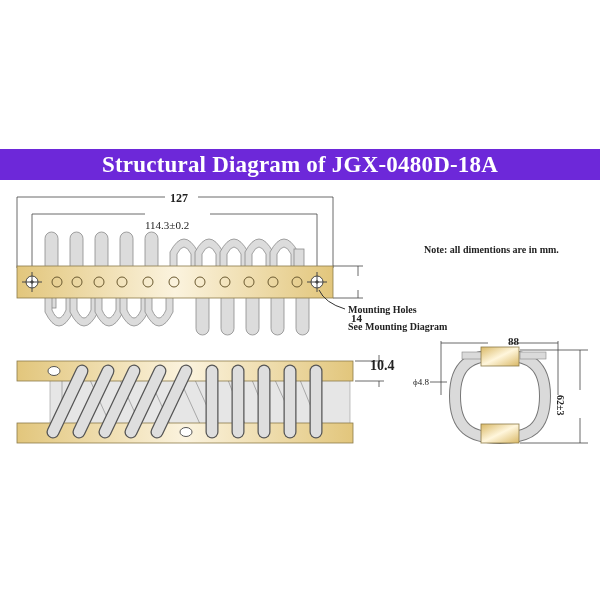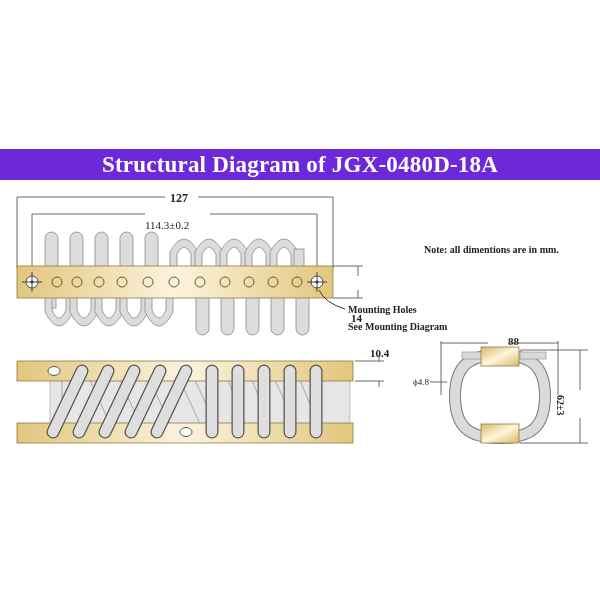--- a/index.html
+++ b/index.html
@@ -10,21 +10,21 @@
   .banner-title { color:#ffffff; font-weight:bold; font-size:23px; letter-spacing:0.2px;
                   font-family:"Liberation Serif", "DejaVu Serif", serif; }
   svg { position:absolute; left:0; top:0; }
   .lbl { position:absolute; color:#222; font-family:"Liberation Serif","DejaVu Serif",serif; white-space:nowrap; }
   .note { left:424px; top:244px; font-size:10px; font-weight:bold; }
   .d127 { left:170px; top:191px; font-size:12px; font-weight:bold;text-align:center; }
   .d114 { left:145px; top:219px; font-size:11px; font-weight:normal; }
   .d14 { left:351px; top:276px; font-size:11px; font-weight:bold;margin-top:36px; }
   .mh1 { left:348px; top:304px; font-size:10px; font-weight:bold; }
   .mh2 { left:348px; top:321px; font-size:10px; font-weight:bold; }
-  .d104 { left:370px; top:347px; font-size:11px; font-weight:bold; }
+  .d104 { left:370px; top:358px; font-size:14px; font-weight:bold; }
   .d88 { left:508px; top:335px; font-size:11px; font-weight:bold; }
   .d48 { left:413px; top:377px; font-size:9px; font-weight:normal; }
   .d62 { left:566px; top:395px; font-size:10px; font-weight:bold; transform:rotate(90deg); transform-origin:left top; }
 </style>
 </head>
 <body>
 
 <div class="banner">
   <span class="banner-title">Structural Diagram of JGX-0480D-18A</span>
 </div>

